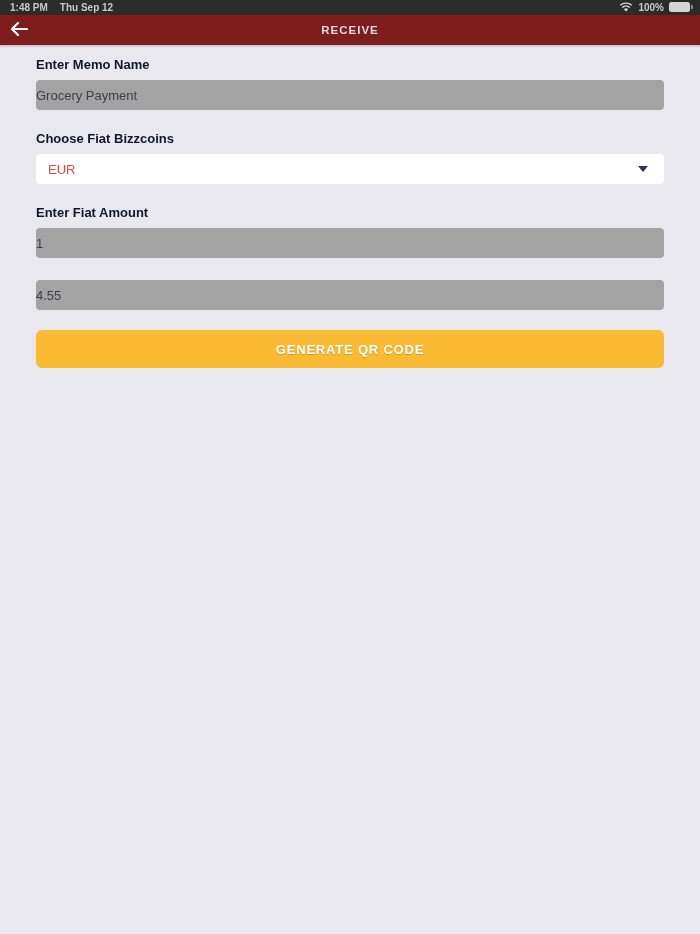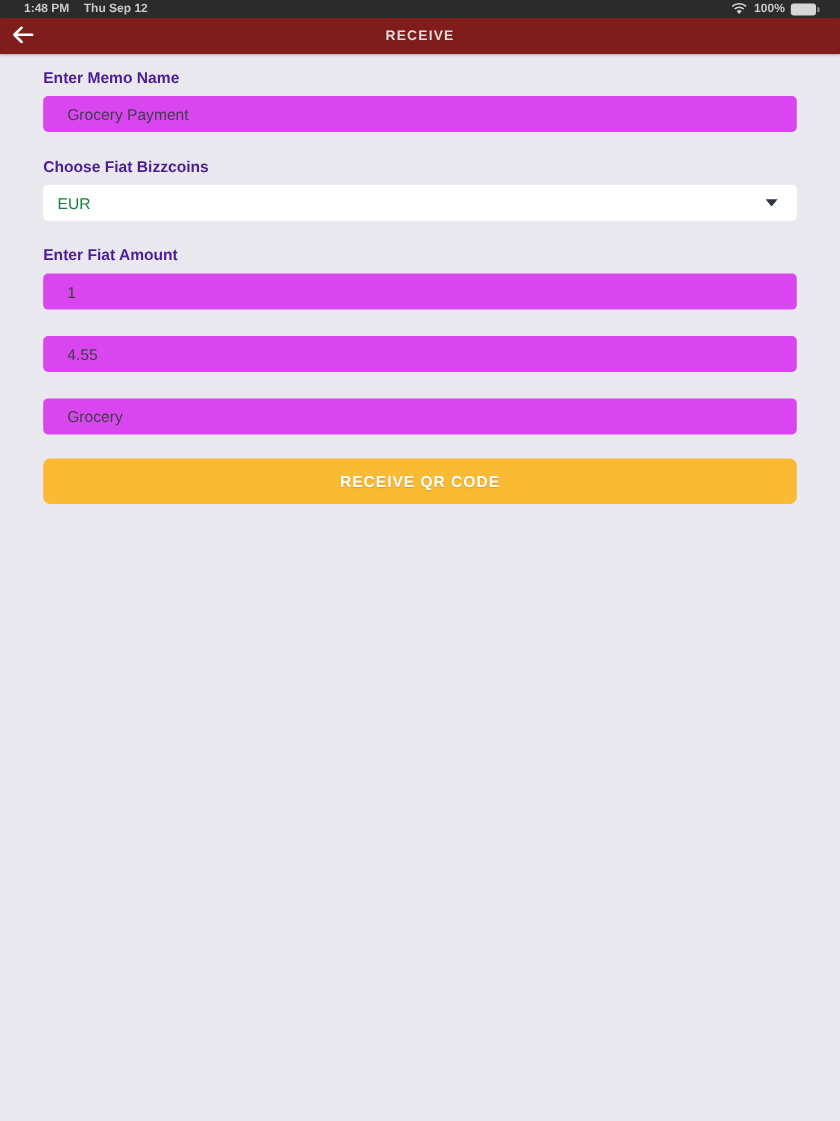--- a/index.html
+++ b/index.html
@@ -12,27 +12,27 @@
   }
 
   
   .statusbar {
     height:15px;
     background:#2b2b2c;
     color:#c9c9c9;
     display:flex;
     align-items:center;
     justify-content:space-between;
-    padding:0 20px;
+    padding:0 10px;
     font-size:10px;
     font-weight:bold;
     gap:44px;
   }
   .sb-left { display:flex; gap:12px; align-items:center; }
-  .sb-right { display:flex; gap:5px; align-items:flex-end; }
+  .sb-right { display:flex; gap:5px; align-items:flex-start; }
   .wifi-svg { display:block; }
   .battery {
     width:21px; height:10px;
     border-radius:2.5px;
     background:#d6d6d6;
     position:relative;
     display:inline-block;
   }
   .battery::after {
     content:"";
@@ -68,46 +68,46 @@
   }
 
   
   .content {
     padding:13px 36px 0 36px;
   }
   .field-label {
     display:block;
     font-size:13px;
     font-weight:bold;
-    color:#4c1d95;
+    color:#0f172a;
     line-height:14px;
     margin-bottom:8px;
   }
   .text-input {
     width:100%;
     height:30px;
-    background:#d946ef;
+    background:#a3a3a3;
     border:none;
     border-radius:4px;
-    padding:0 20px;
+    padding:0 0;
     font-family:"Liberation Sans", sans-serif;
     font-size:13px;
     color:#3f3f4a;
     margin-bottom:22px;
     outline:none;
     display:block;
   }
   .select-box {
     width:100%;
     height:30px;
     background:#ffffff;
     border-radius:4px;
     padding:12px 12px;
     font-size:13px;
-    color:#15803d;
+    color:#ef4444;
     margin-bottom:22px;
     display:flex;
     align-items:center;
     justify-content:space-between;
     cursor:pointer;
   }
   .caret-down {
     width:0; height:0;
     border-left:5px solid transparent;
     border-right:5px solid transparent;
@@ -172,17 +172,16 @@
   <div class="select-box">
     <span>EUR</span>
     <span class="caret-down"></span>
   </div>
 
   <label class="field-label">Enter Fiat Amount</label>
   <input class="text-input" type="text" value="1" style="">
 
   <input class="text-input" type="text" value="4.55" style="">
 
-  <input class="text-input" type="text" value="Grocery" style="">
 
-  <button class="submit-btn">RECEIVE QR CODE</button>
+  <button class="submit-btn">GENERATE QR CODE</button>
 
 </div>
 
 </body></html>

